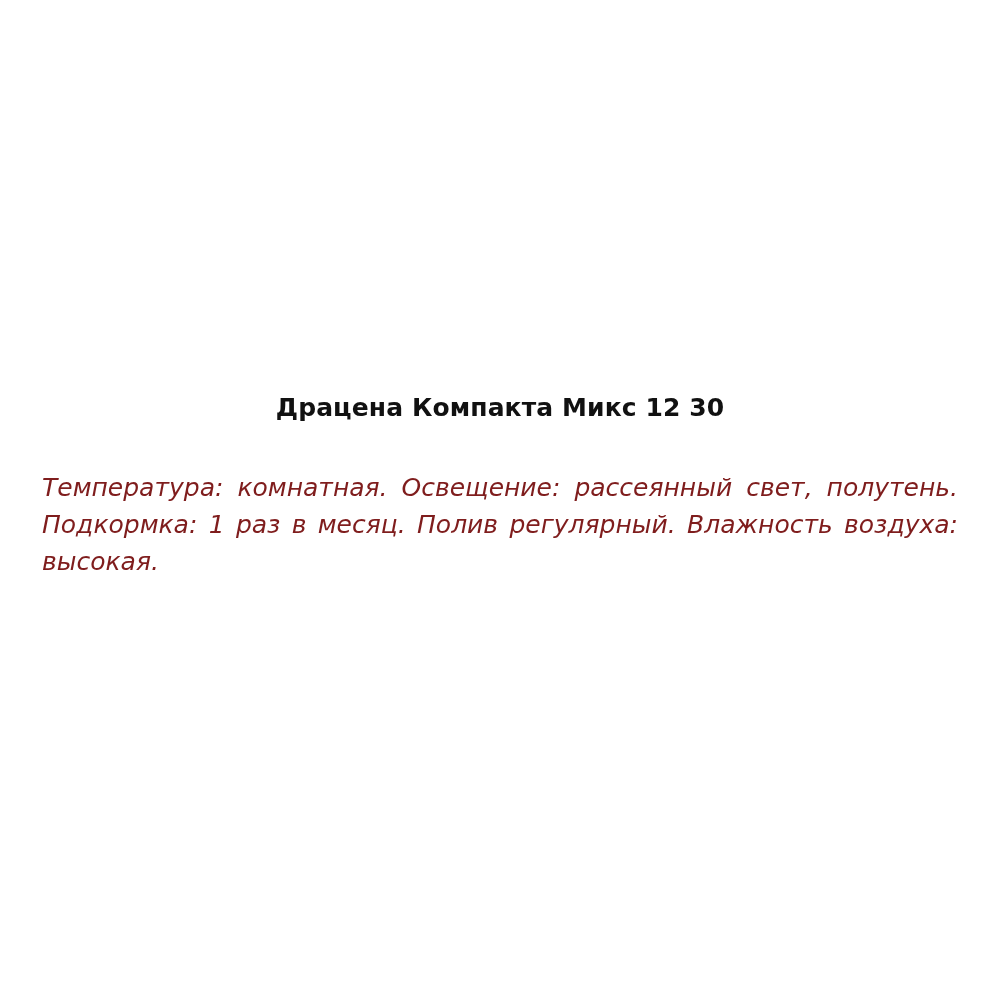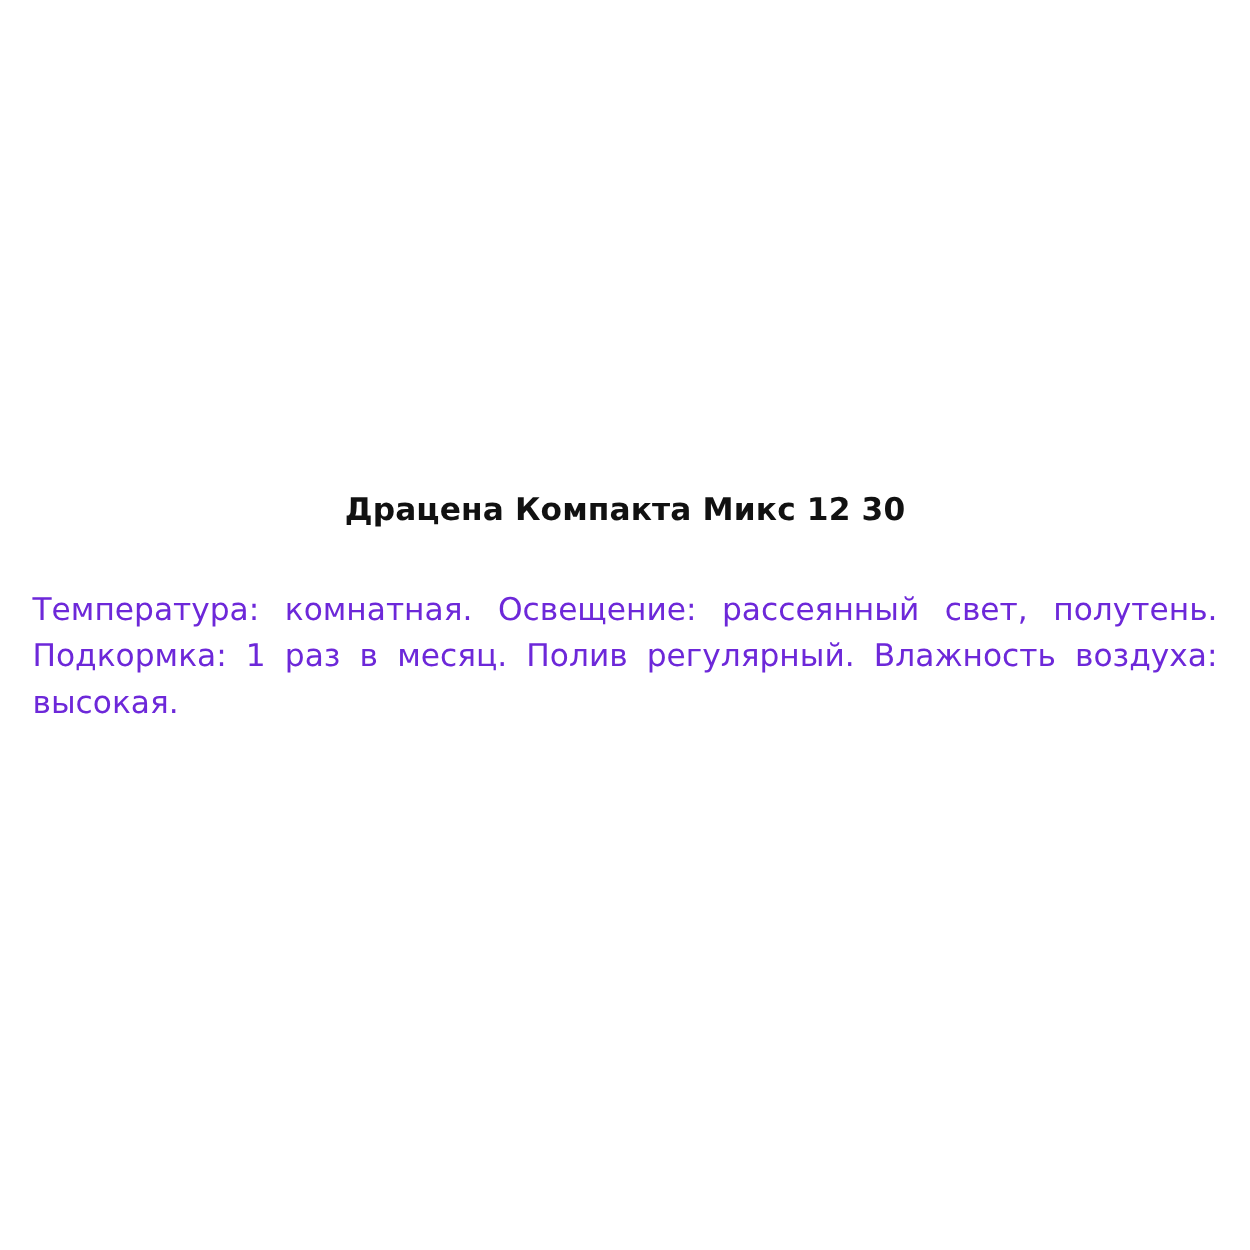--- a/index.html
+++ b/index.html
@@ -39,23 +39,24 @@
     letter-spacing: 0.1px;
     color: #111111;
     margin: 0 0 44px 0;
   }
 
   .care-text {
     font-size: 25px;
     line-height: 1.48;
     text-align: justify;
     text-justify: inter-word;
-    color: #6d28d9;
-    margin: 0;
+    color: #7f1d1d;
+    margin: 16px;
     padding: 0 2px;
+    font-style: italic;
   }
 </style>
 </head>
 <body>
 
 <div class="page">
 
   <div class="content">
 
     <h1 class="product-title">Драцена Компакта Микс 12 30</h1>

